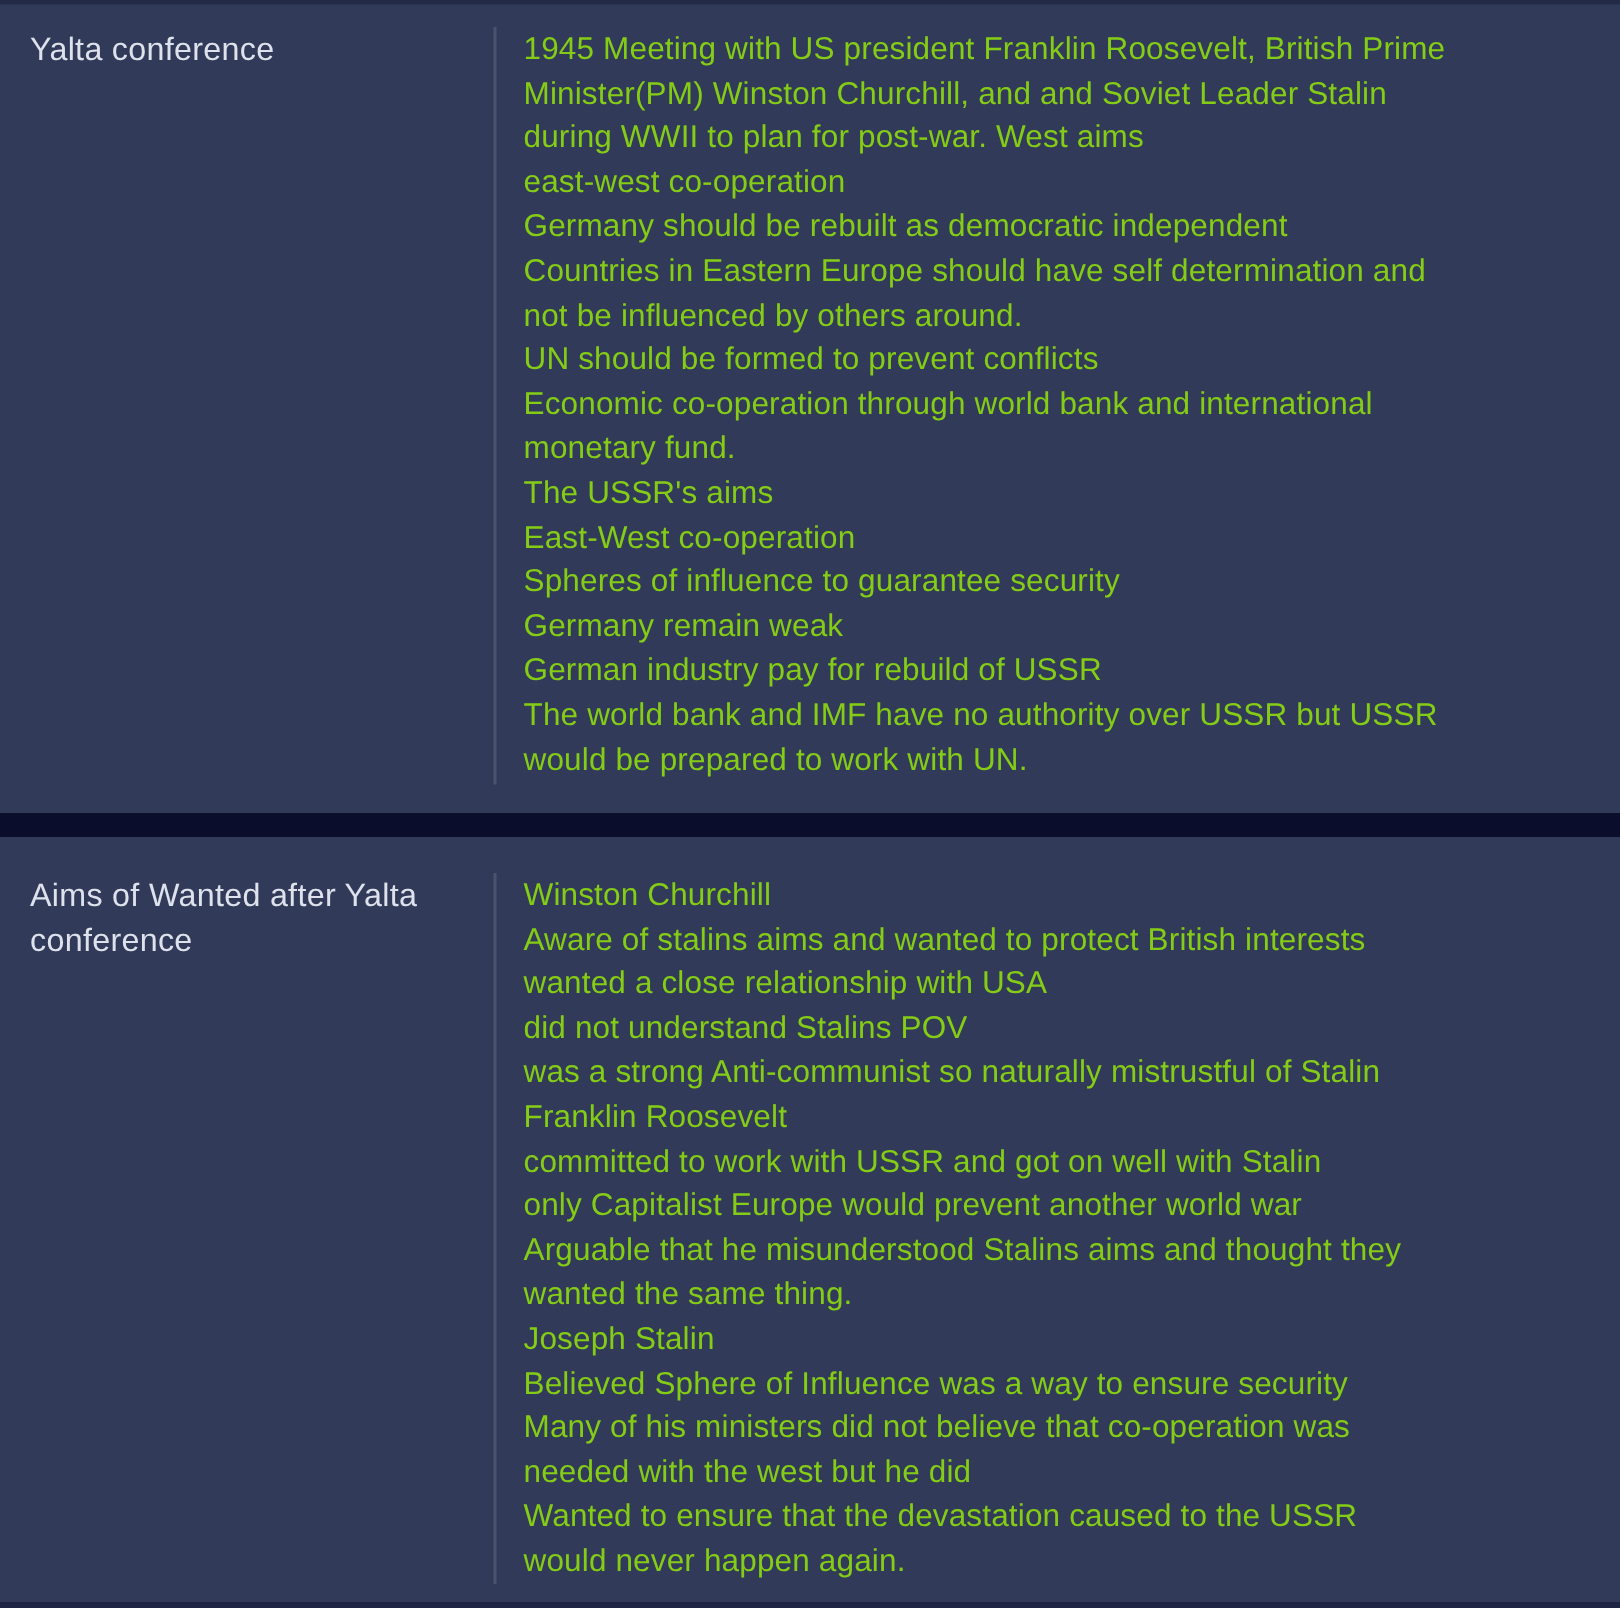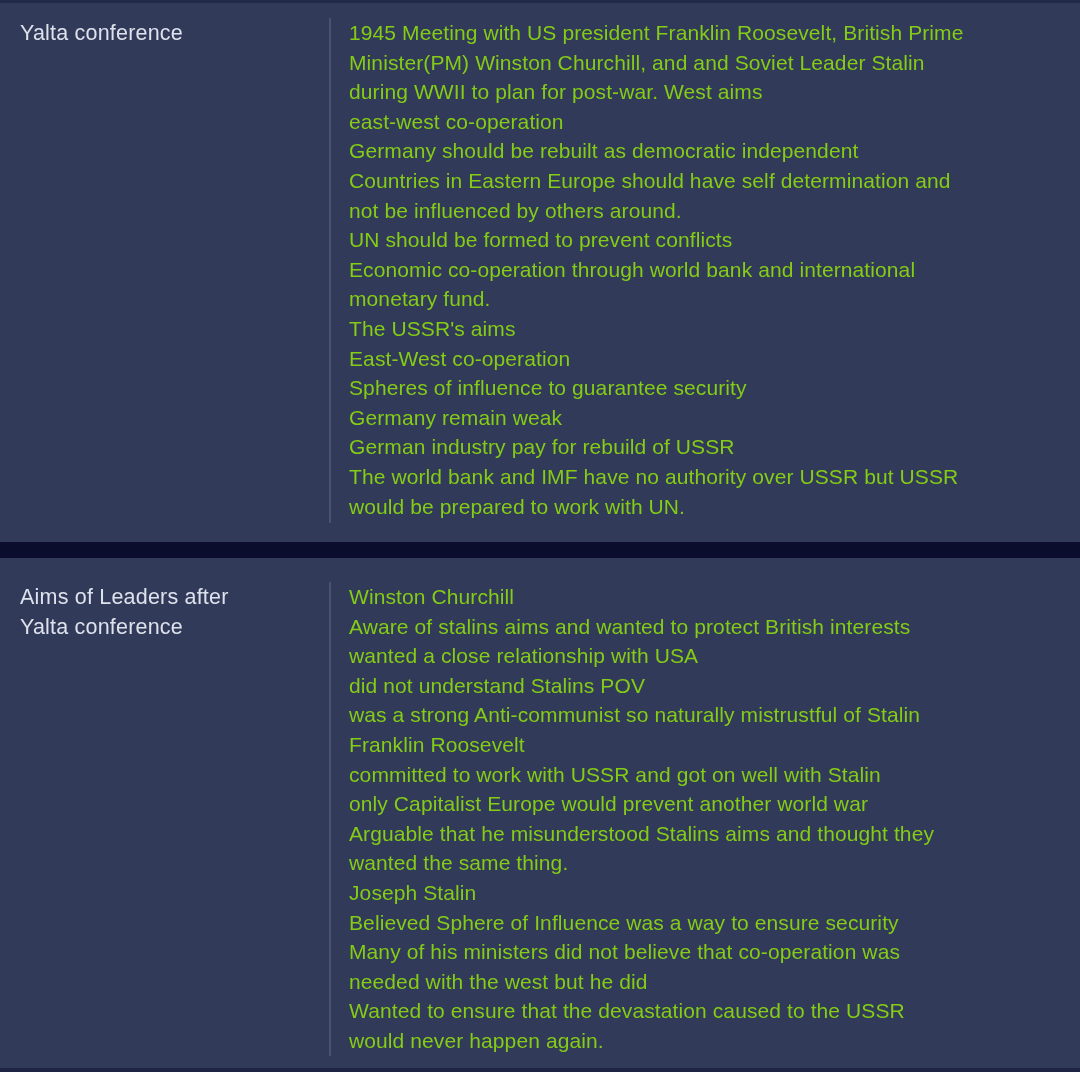--- a/index.html
+++ b/index.html
@@ -110,21 +110,21 @@
 German industry pay for rebuild of USSR
 The world bank and IMF have no authority over USSR but USSR
 would be prepared to work with UN.</div>
     </div>
   </div>
 
   <div class="card-gap"></div>
 
   <div class="card card-2">
     <div class="term-cell">
-      <div class="term-text">Aims of Leaders after Yalta conference</div>
+      <div class="term-text">Aims of Wanted after Yalta conference</div>
     </div>
     <div class="v-divider"></div>
     <div class="definition-cell">
       <div class="definition-text">Winston Churchill
 Aware of stalins aims and wanted to protect British interests
 wanted a close relationship with USA
 did not understand Stalins POV
 was a strong Anti-communist so naturally mistrustful of Stalin
 Franklin Roosevelt
 committed to work with USSR and got on well with Stalin

